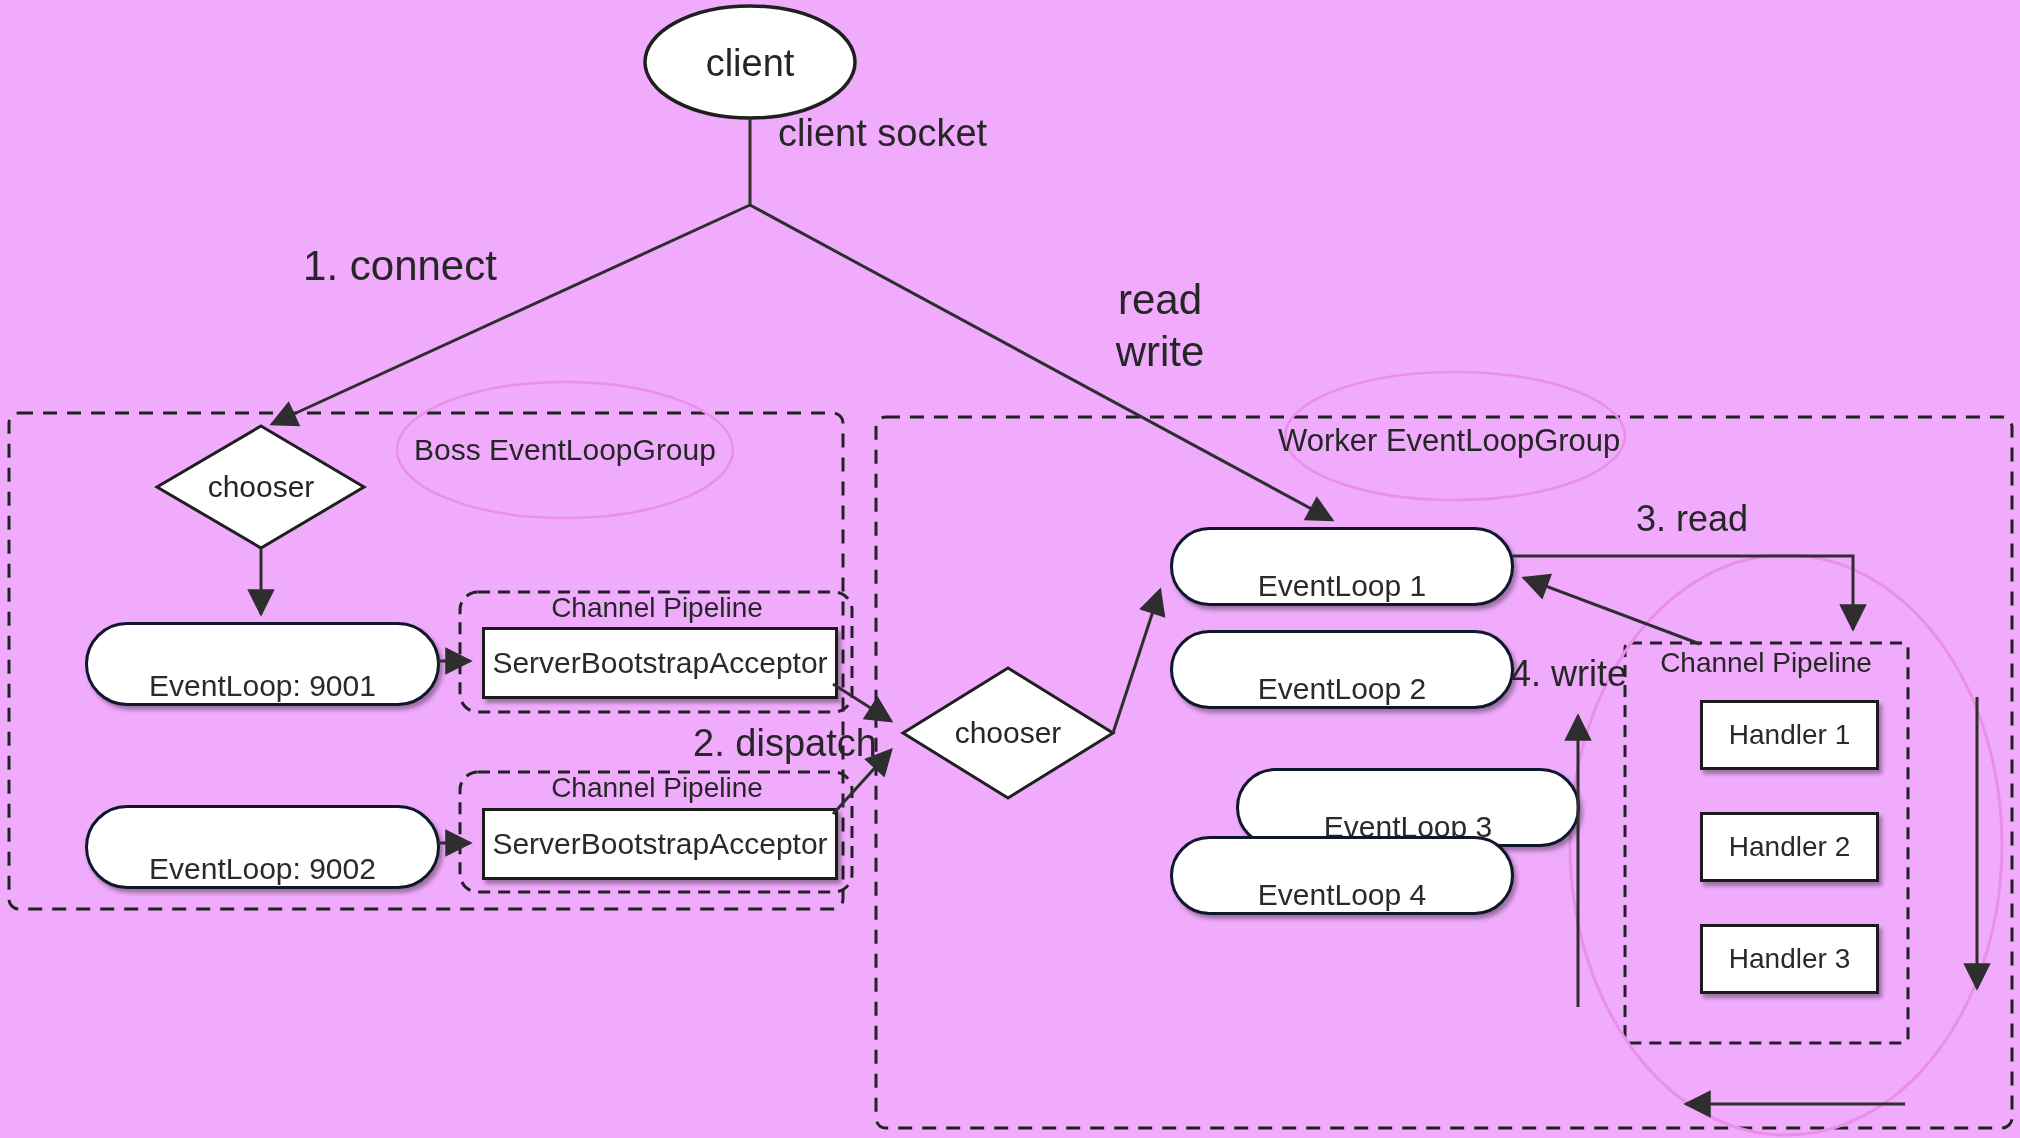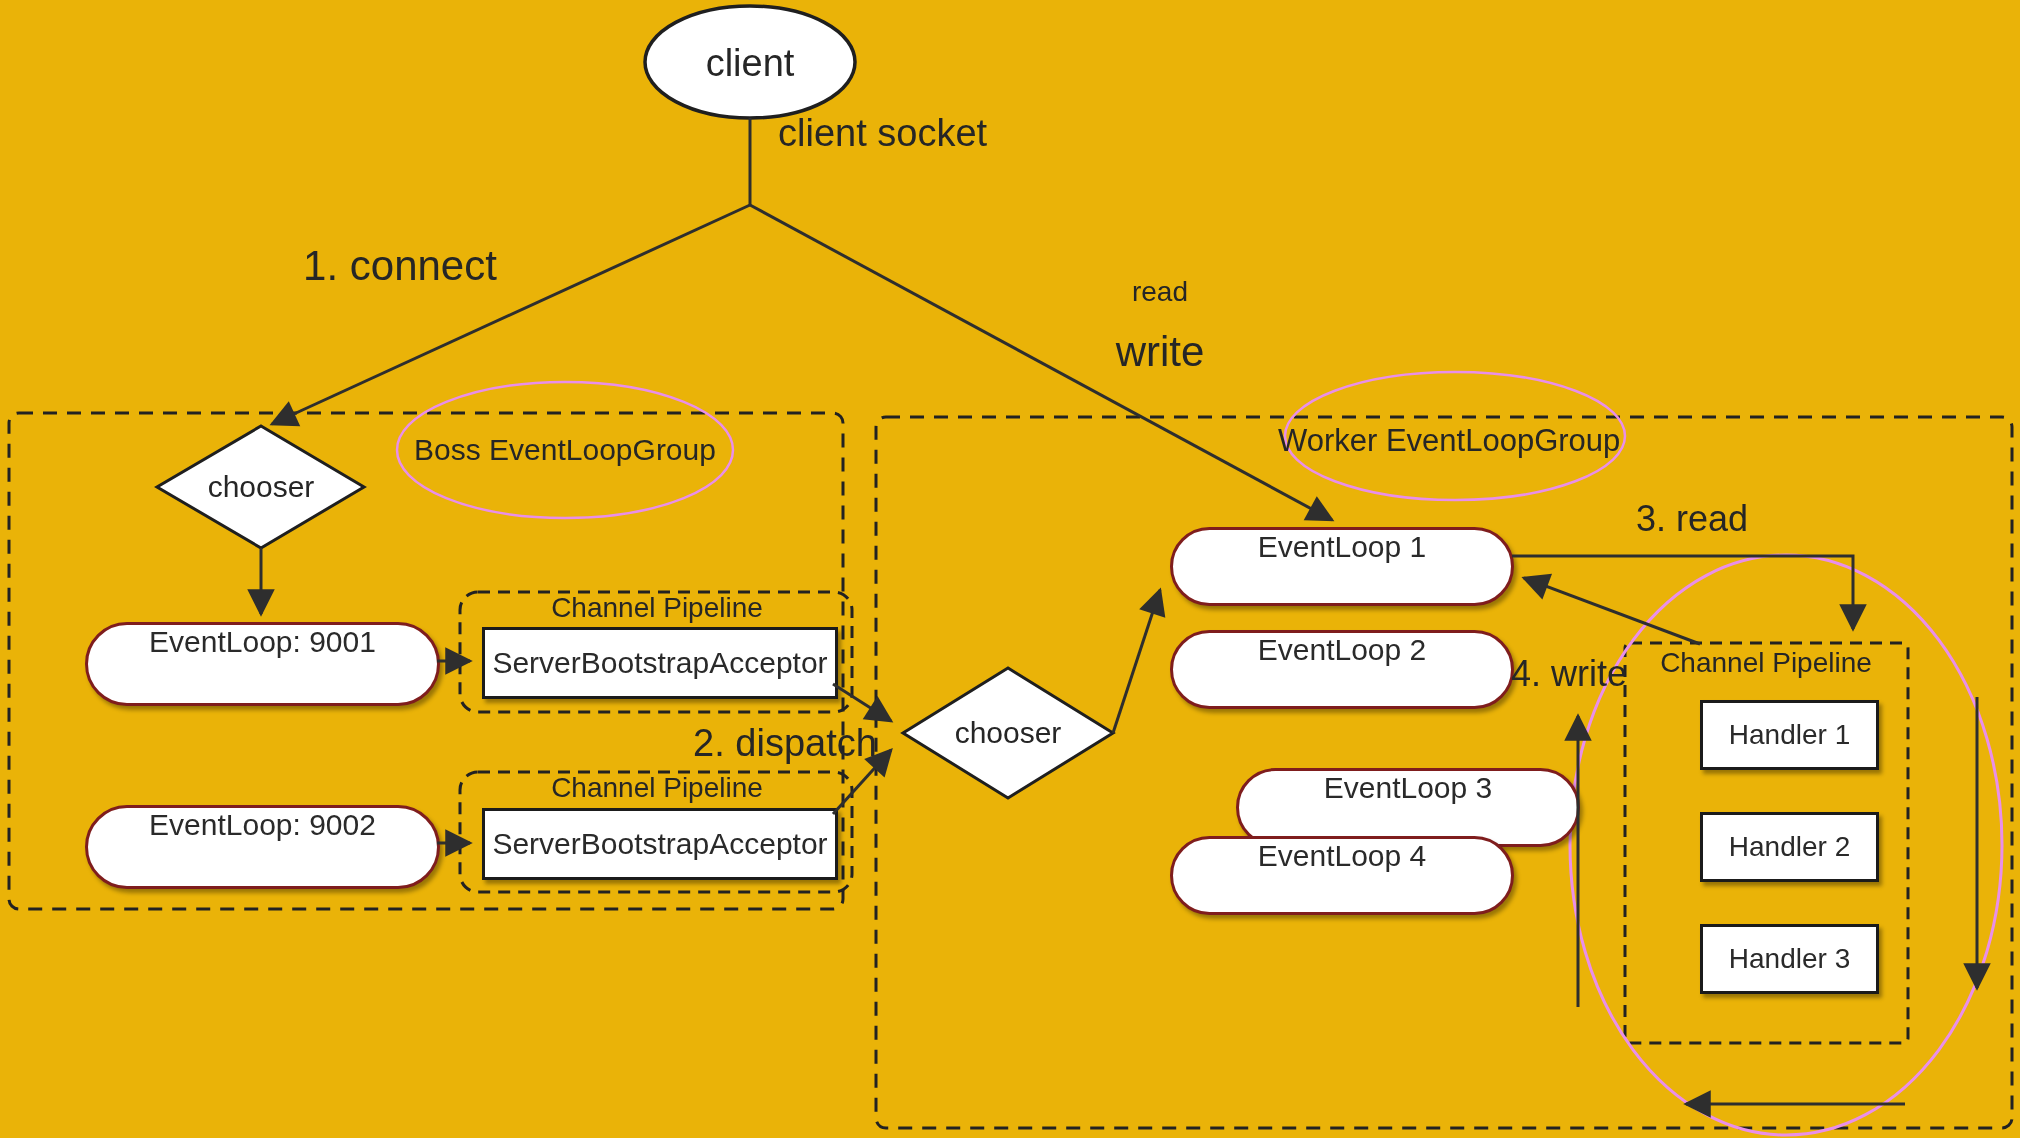--- a/index.html
+++ b/index.html
@@ -1,26 +1,26 @@
 <!DOCTYPE html>
 <html><head>
 <meta charset="utf-8">
 <style>
   html,body{margin:0;padding:0;background:#ffffff;}
   #stage{
-    position:relative;width:2020px;height:1138px;background:#eab308;overflow:hidden;
+    position:relative;width:2020px;height:1138px;background:#f0abfc;overflow:hidden;
     font-family:"Liberation Sans", sans-serif;color:#232323;
   }
   svg.layer{position:absolute;left:0;top:0;width:2020px;height:1138px;pointer-events:none;}
   #shapes{z-index:1;}
   #wires{z-index:5;}
   .lbl{position:absolute;z-index:3;text-align:center;color:#262626;white-space:nowrap;}
   .pill{
-    position:absolute;z-index:2;background:#ffffff;border:3px solid #7f1d1d;border-radius:42px;
-    display:flex;align-items:flex-start;justify-content:center;
+    position:absolute;z-index:2;background:#ffffff;border:3px solid #0f172a;border-radius:42px;
+    display:flex;align-items:flex-end;justify-content:center;
     box-shadow:3px 4px 4px rgba(0,0,0,0.35);font-size:30px;color:#2a2a2a;
   }
   .rect{
     position:absolute;z-index:2;background:#ffffff;border:3px solid #1b1b1b;
     display:flex;align-items:center;justify-content:center;
     box-shadow:3px 4px 4px rgba(0,0,0,0.35);font-size:30px;color:#2a2a2a;text-align:center;
   }
   .handler{font-size:28px;}
 </style>
 </head>
@@ -71,21 +71,21 @@
       <path d="M1977,697 L1977,988" marker-end="url(#arr)"></path>
       <path d="M1578,1007 L1578,716" marker-end="url(#arr)"></path>
       <path d="M1905,1104 L1686,1104" marker-end="url(#arr)"></path>
     </g>
   </svg>
 
   <div class="lbl" style="left:650px;top:42px;width:200px;font-size:38px;">client</div>
   <div class="lbl" style="left:778px;top:112px;width:260px;text-align:left;font-size:38px;">client socket</div>
 
   <div class="lbl" style="left:240px;top:242px;width:320px;font-size:42px;">1. connect</div>
-  <div class="lbl" style="left:1040px;top:276px;width:240px;font-size:28px;">read</div>
+  <div class="lbl" style="left:1040px;top:276px;width:240px;font-size:42px;">read</div>
   <div class="lbl" style="left:1040px;top:328px;width:240px;font-size:42px;">write</div>
 
   <div class="lbl" style="left:395px;top:433px;width:340px;font-size:30px;">Boss EventLoopGroup</div>
   <div class="lbl" style="left:161px;top:470px;width:200px;font-size:30px;">chooser</div>
 
   <div class="lbl" style="left:507px;top:592px;width:300px;font-size:28px;">Channel Pipeline</div>
   <div class="lbl" style="left:507px;top:772px;width:300px;font-size:28px;">Channel Pipeline</div>
 
   <div class="lbl" style="left:655px;top:722px;width:260px;font-size:38px;">2. dispatch</div>
 

